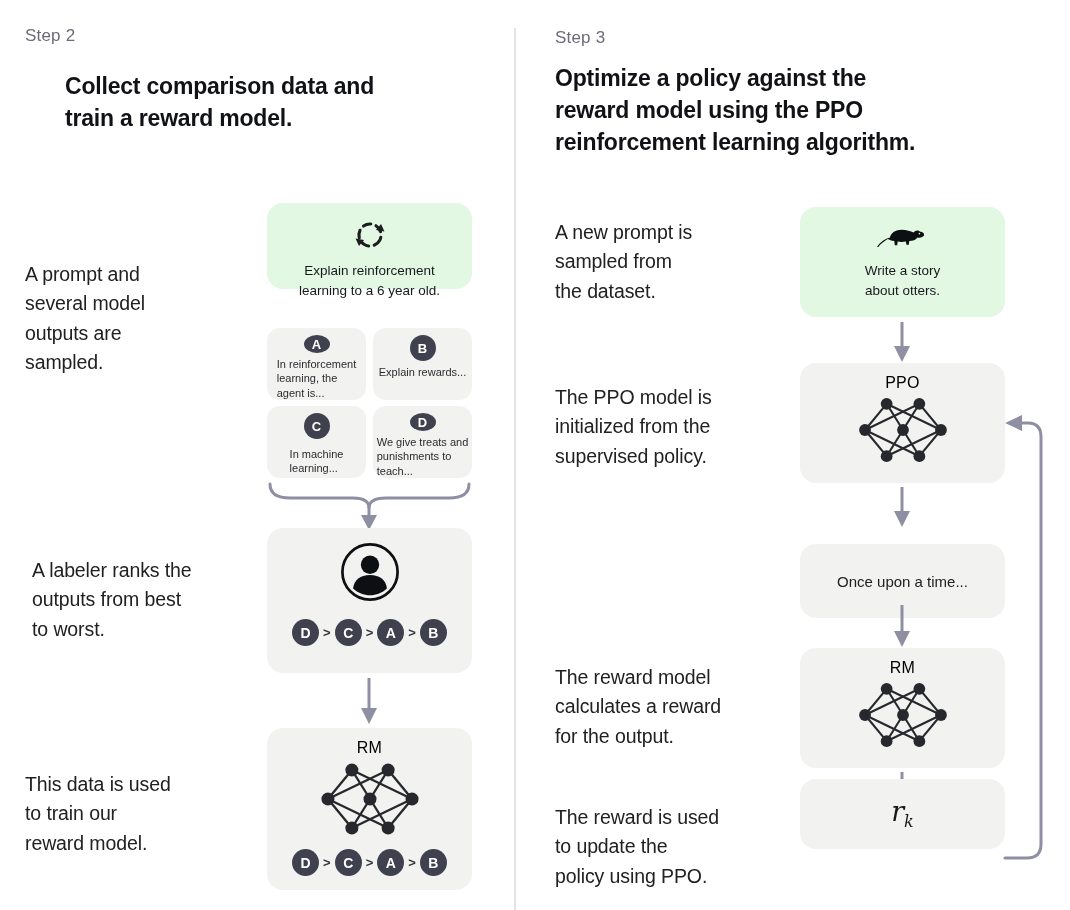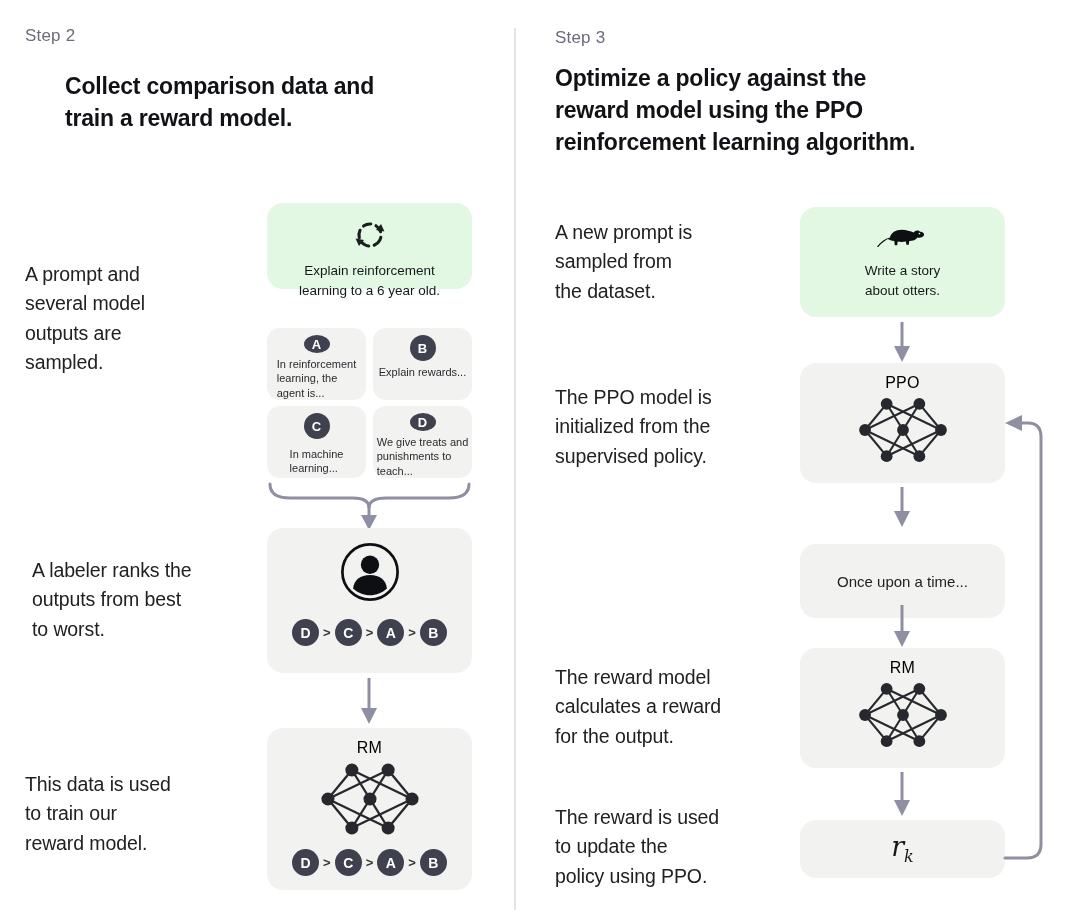--- a/index.html
+++ b/index.html
@@ -273,21 +273,21 @@
         </g>
       </svg>
     </span>
   </div>
 
   <svg class="arrow-svg" style="left:892px; top:772px;" width="20" height="44" viewBox="0 0 20 44">
     <line x1="10" y1="0" x2="10" y2="29" stroke="#8f8fa3" stroke-width="3"></line>
     <polygon points="2,28 18,28 10,44" fill="#8f8fa3"></polygon>
   </svg>
 
-  <div class="box gray" style="left:800px; top:820px; width:205px; height:58px; justify-content:center;">
+  <div class="box gray" style="left:800px; top:779px; width:205px; height:70px; justify-content:center;">
     <div class="rk"><span>r</span><sub>k</sub></div>
   </div>
 
   <svg class="arrow-svg" style="left:1003px; top:410px;" width="52" height="460" viewBox="0 0 52 460">
     <path d="M2,448 L24,448 Q38,448 38,434 L38,27 Q38,13 25,13 L17,13" fill="none" stroke="#8f8fa3" stroke-width="3" stroke-linecap="round"></path>
     <polygon points="19,5 19,21 2,13" fill="#8f8fa3"></polygon>
   </svg>
 
 </div>
 

